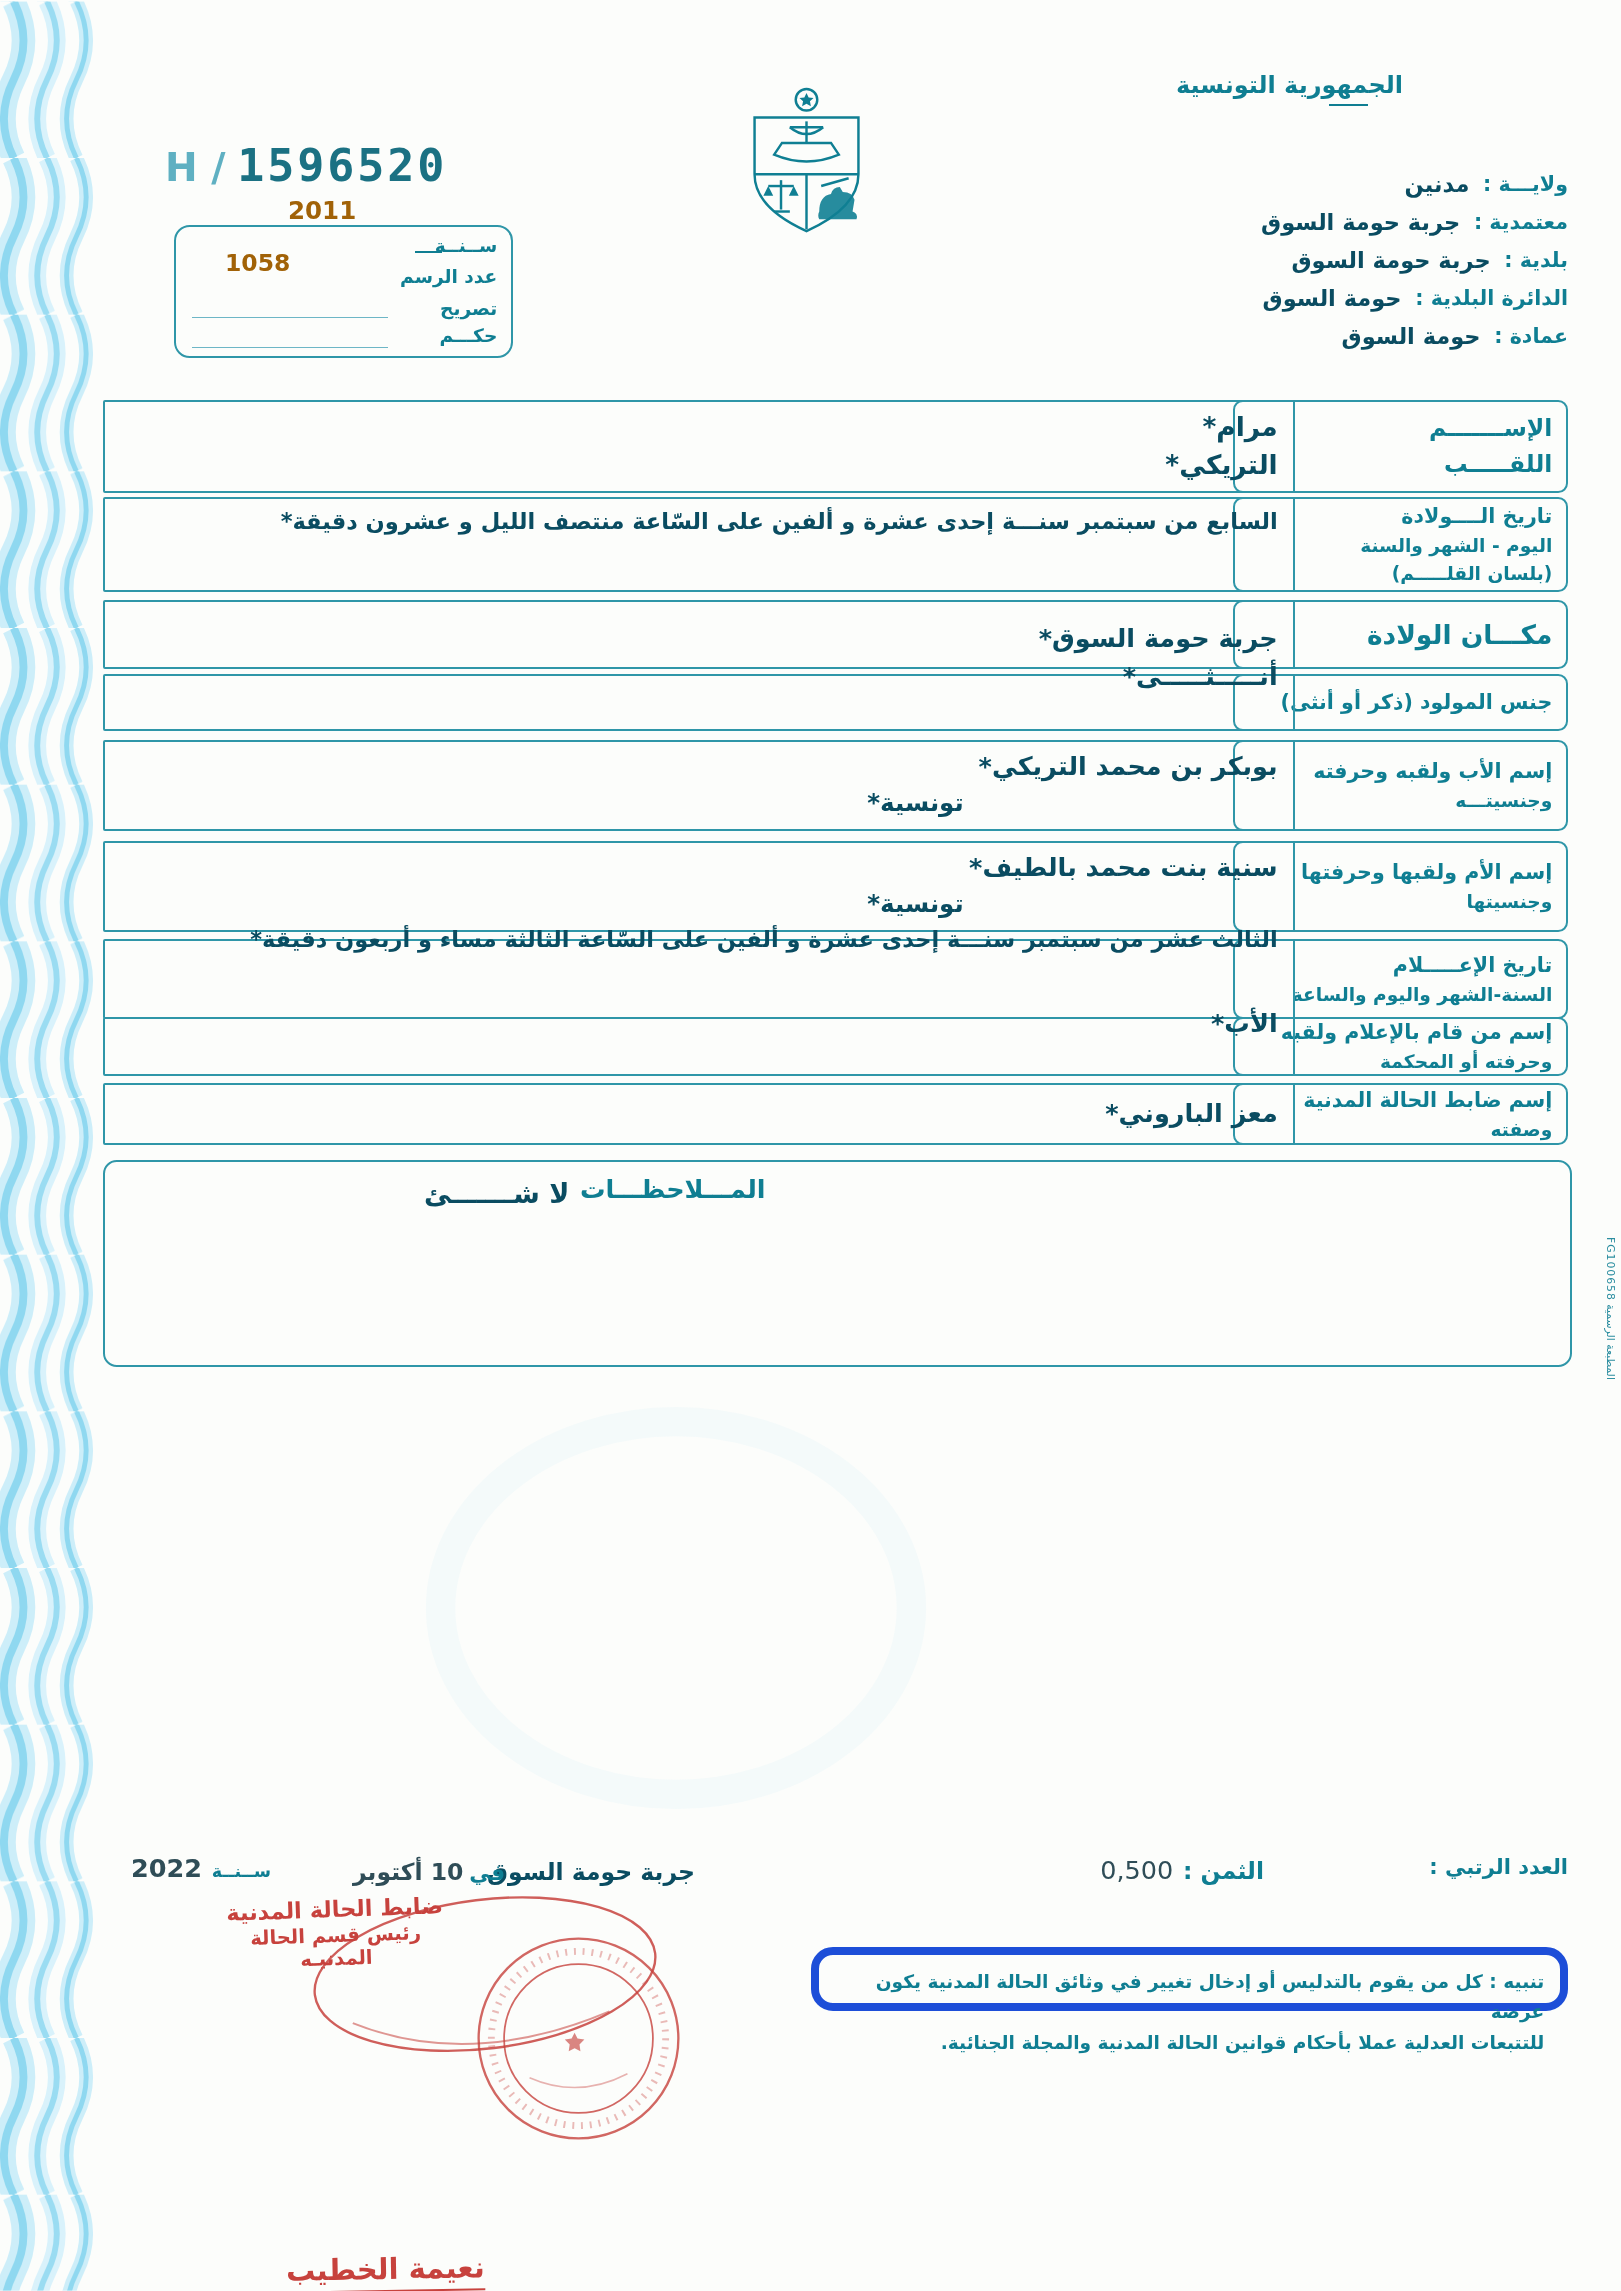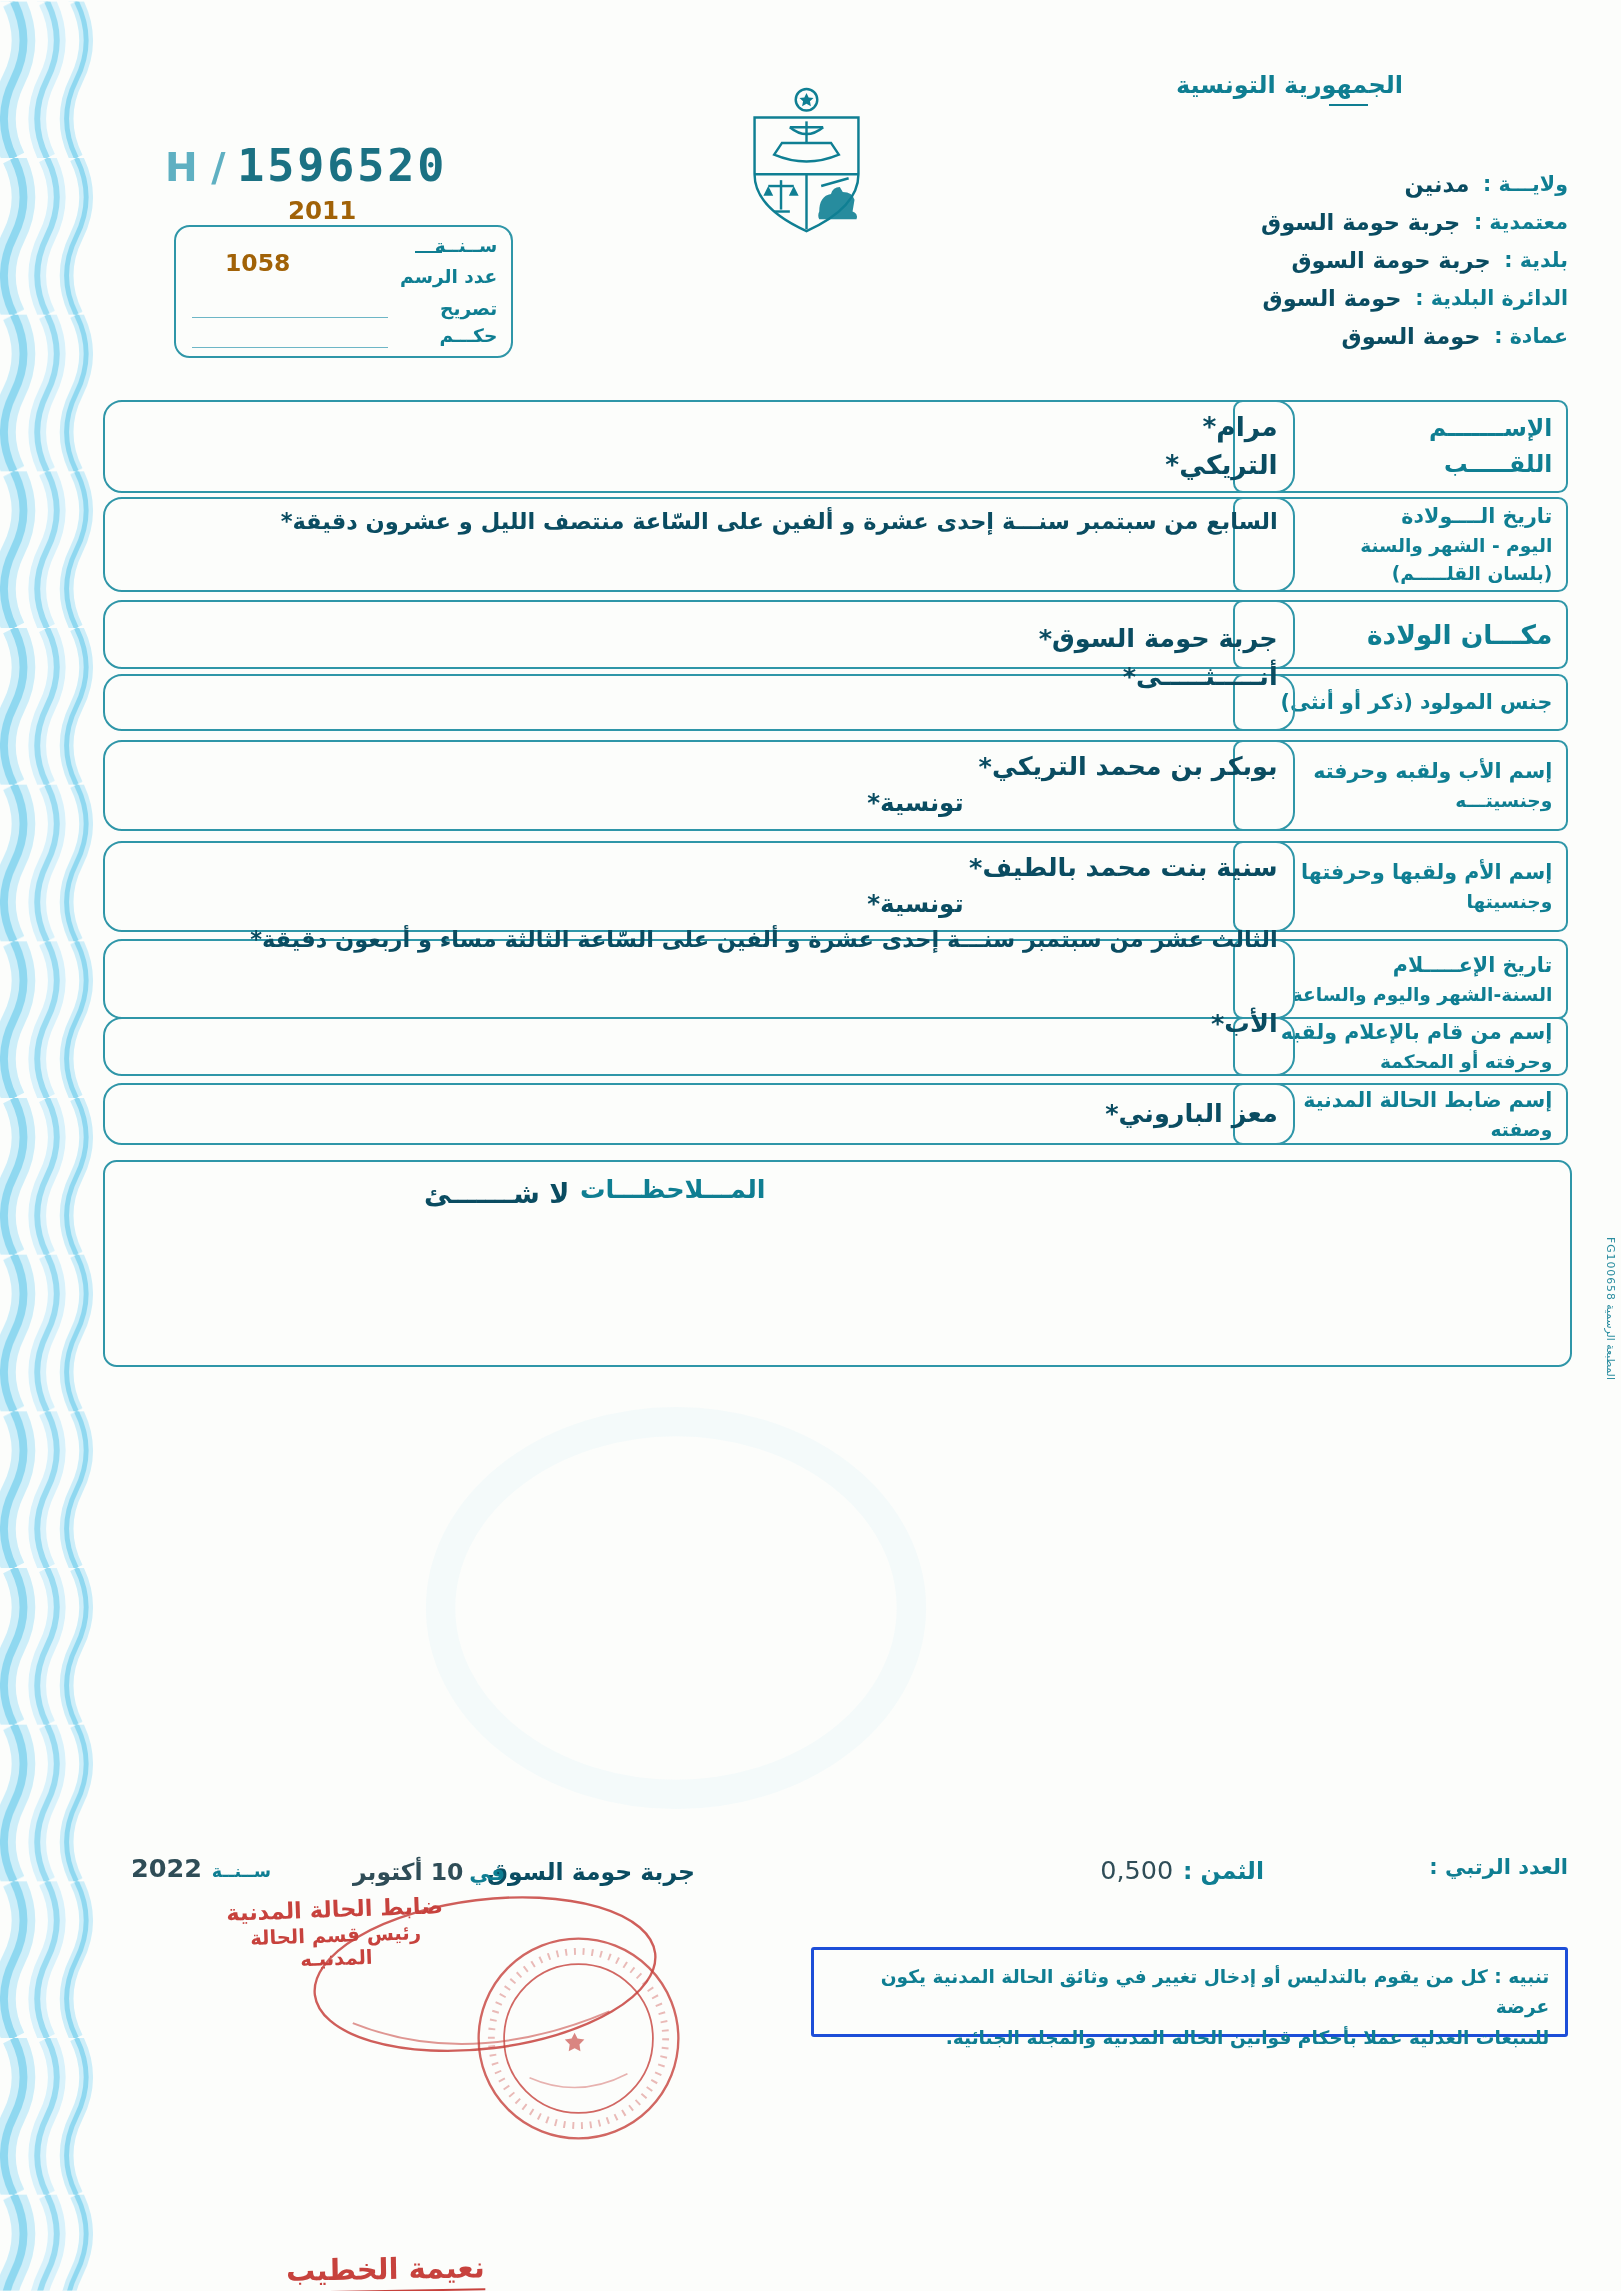--- a/index.html
+++ b/index.html
@@ -36,21 +36,21 @@
   .region-row{display:flex;align-items:center;gap:13.7px;height:38px;justify-content:flex-start}
   .region-row .rlab{font-size:20.6px}
   .region-row .rval{font-size:22.5px}
 
   
   .row{position:absolute;left:103px;right:53px}
   .lblbox{position:absolute;right:0;top:0;bottom:0;width:304px;border:2px solid #2f96a8;border-radius:9.8px;
           display:flex;flex-direction:column;justify-content:center;padding:7.8px 13.7px;text-align:right}
   .lline{color:#0f7e92;font-weight:700;font-size:18.6px;line-height:1.5}
   .lline:first-child{font-size:20.6px}
-  .valbox{position:absolute;left:0;top:0;bottom:0;width:1157px;border:2px solid #2f96a8;border-radius:19px;padding:5.9px 15.7px;overflow:visible}
+  .valbox{position:absolute;left:0;top:0;bottom:0;width:1157px;border:2px solid #2f96a8;border-radius:2px;padding:5.9px 15.7px;overflow:visible}
   .vline{color:#0a4c61;font-weight:700;font-size:25.5px;text-align:right;line-height:1.45;white-space:nowrap}
   .r0 .lblbox{justify-content:space-around}
   .r0 .lline{font-size:23.5px}
   .r0 .vline{font-size:26.5px}
   .r1 .vline,.r6 .vline{font-size:22.5px}
   .r2 .lline{font-size:26.5px}
   .r2 .vline{margin-top:11.8px}
   .r3 .vline{margin-top:-23.5px}
   .r6 .vline{margin-top:-23.5px}
   .r7 .vline{margin-top:-19.6px}
@@ -71,21 +71,21 @@
   .f-date .dpre{font-size:21.6px}
   .f-date .dval{font-size:23.5px;color:#2f4d57;font-weight:700}
   .f-year{left:131px;top:1853px;display:flex;gap:9.8px;align-items:baseline}
   .f-year .ylab{font-size:17.6px}
   .f-year .yval{font-size:25.5px;color:#2f4d57;font-weight:700}
 
   .stamptext{left:218px;top:1896px;width:235px;text-align:center;color:#c7423d;transform:rotate(-2deg)}
   .stamptext .s1{font-size:22.5px;font-weight:700}
   .stamptext .s2{font-size:19.6px;font-weight:600;margin-top:2px}
 
-  .noticebox{right:53px;top:1947px;width:757px;height:90px;border:3px solid #1d4ed8;border-radius:3px;padding:11.8px 15.7px;box-sizing:border-box}
+  .noticebox{right:53px;top:1947px;width:757px;height:64px;border:8px solid #1d4ed8;border-radius:22px;padding:11.8px 15.7px;box-sizing:border-box}
   .noticebox div{color:#0f7e92;font-weight:600;font-size:18.6px;text-align:right;line-height:1.65}
 
   .signatory{left:286px;top:2252px;font-size:29px;font-weight:700;color:#c7423d;border-bottom:2.9px solid #c7423d;padding-bottom:3.9px;transform:rotate(-1deg)}
   .printer{right:3.9px;top:1237px;writing-mode:vertical-rl;font-size:10.8px;color:#2c8ea0;letter-spacing:1px}
 </style>
 </head>
 <body>
 
 <div class="page">
 

